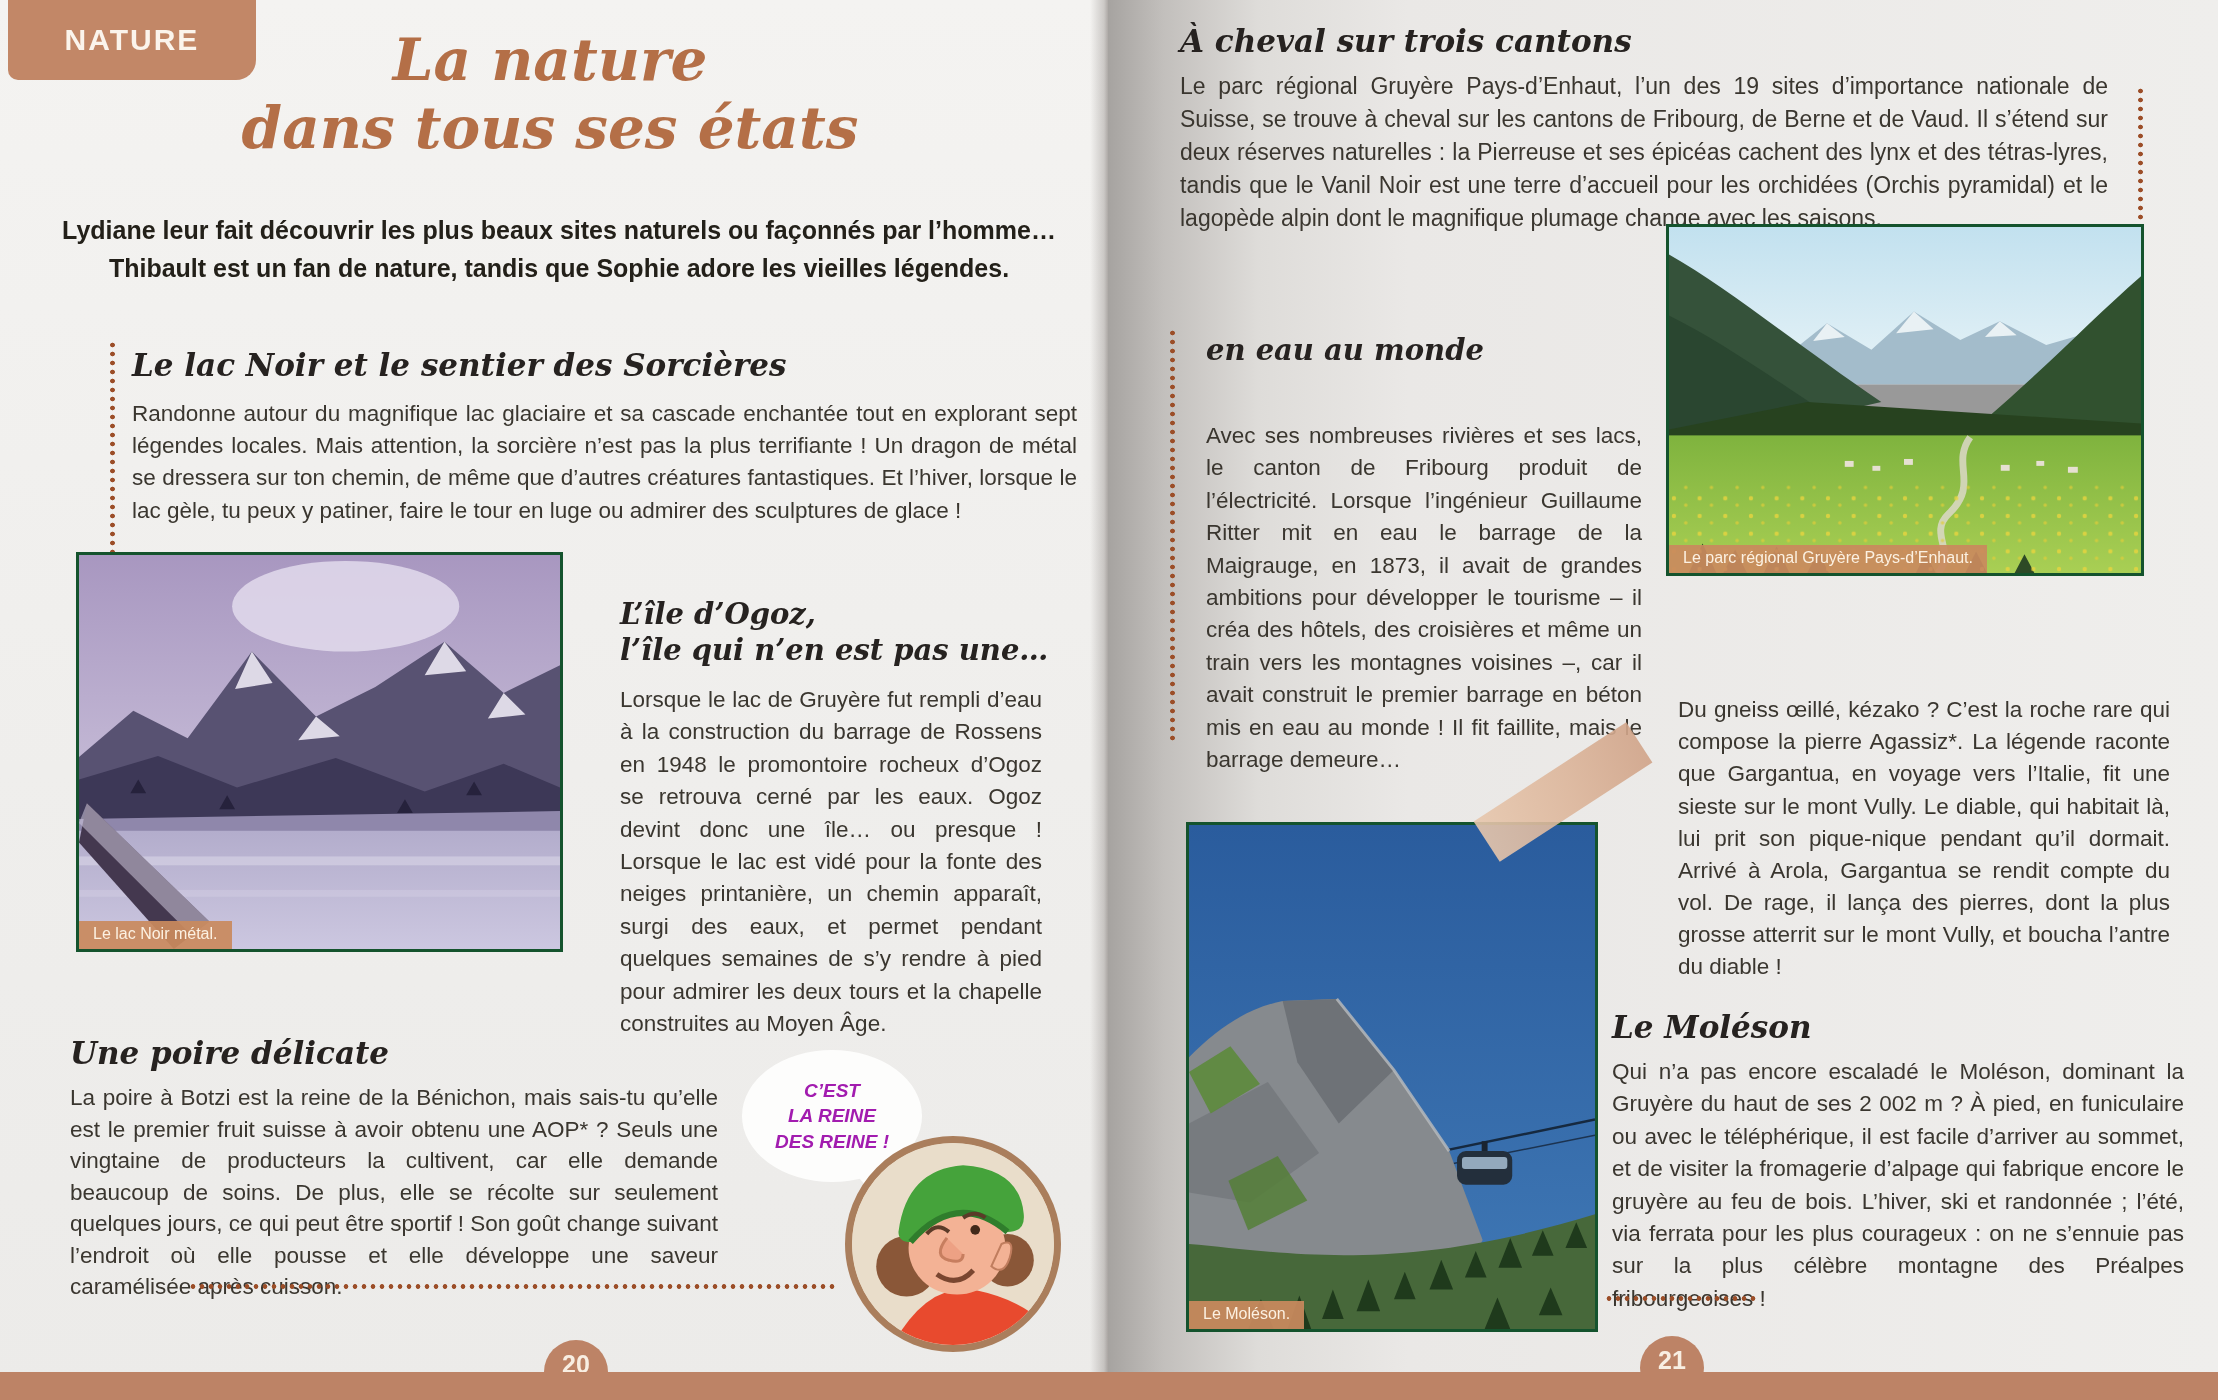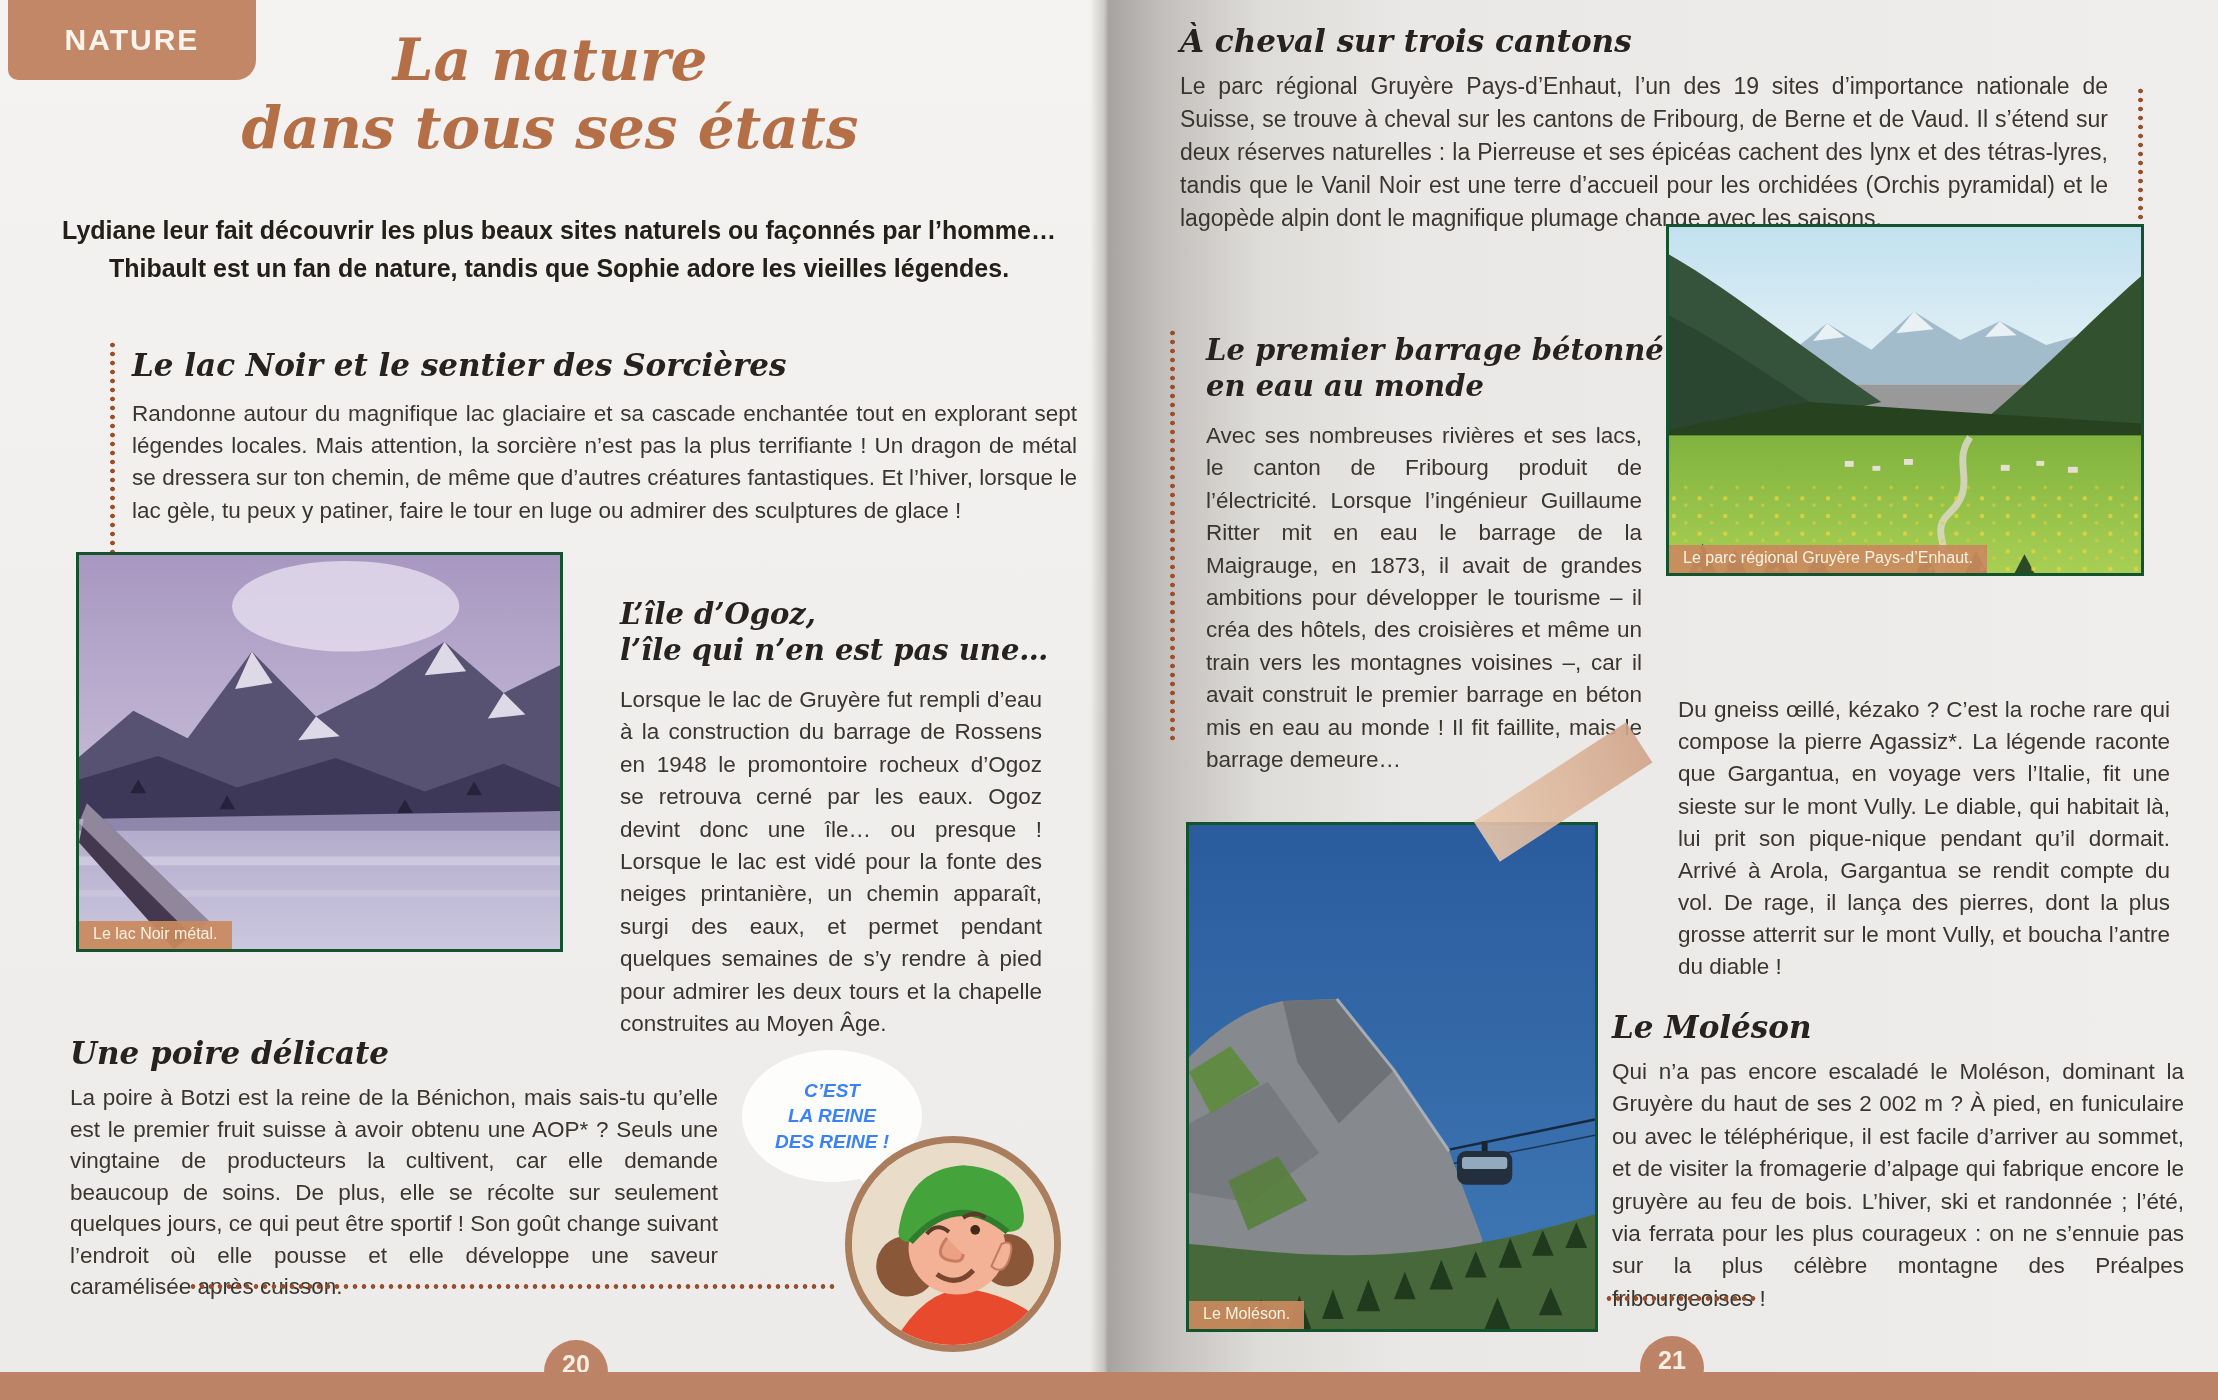--- a/index.html
+++ b/index.html
@@ -36,21 +36,21 @@
   .photo{position:absolute;border:3px solid #14532d;box-sizing:border-box;background:#999;}
   .photo svg{display:block;width:100%;height:100%;}
   .caption{position:absolute;left:0;bottom:0;background:rgba(201,138,94,.93);
     color:#fcf1e2;font-size:16px;padding:4px 14px 6px;white-space:nowrap;}
   .tape{position:absolute;left:1472px;top:768px;width:182px;height:48px;
     background:linear-gradient(105deg,#e7c7ad 0%,#dcb59a 55%,#d0a388 100%);
     opacity:.9;transform:rotate(-33deg);}
   
   .bubble{position:absolute;left:742px;top:1050px;width:180px;height:132px;background:#fdfdfc;
     border-radius:50%;display:flex;align-items:center;justify-content:center;text-align:center;
-    font-weight:bold;font-style:italic;font-size:19px;line-height:1.35;color:#3b82f6;}
+    font-weight:bold;font-style:italic;font-size:19px;line-height:1.35;color:#a21caf;}
   .bubble-tail{position:absolute;left:860px;top:1162px;width:0;height:0;
     border-top:40px solid #fdfdfc;border-left:10px solid transparent;border-right:16px solid transparent;
     transform:rotate(-28deg);}
   .avatar{position:absolute;left:845px;top:1136px;width:216px;height:216px;border-radius:50%;
     border:7px solid #aa7e5c;box-sizing:border-box;overflow:hidden;background:#e9ddca;}
   .avatar svg{display:block;width:100%;height:100%;}
 </style>
 </head>
 <body>
 
@@ -186,21 +186,20 @@
       <g fill="#2d4a26">
         <path d="M20,352 l14,-30 14,30 Z M55,352 l12,-24 12,24 Z M96,352 l13,-27 13,27 Z M140,352 l11,-22 11,22 Z M250,352 l10,-20 10,20 Z M300,352 l11,-22 11,22 Z M350,352 l10,-19 10,19 Z"></path>
       </g>
       <rect y="262" width="478" height="90" fill="url(#flowers)"></rect>
     </svg>
     <div class="caption">Le parc régional Gruyère Pays-d’Enhaut.</div>
   </div>
 
   <div class="vdots" style="left:1170px;top:330px;height:414px;"></div>
   <div class="h-sec script small" style="left:1206px;top:332px;width:460px;">
-    <div>Le premier barrage bétonné</div>
     <div>en eau au monde</div>
   </div>
   <div class="body-txt" style="left:1206px;top:420px;width:436px;line-height:1.44;">Avec ses nombreuses rivières et ses lacs, le canton de Fribourg produit de l’électricité. Lorsque l’ingénieur Guillaume Ritter mit en eau le barrage de la Maigrauge, en 1873, il avait de grandes ambitions pour développer le tourisme – il créa des hôtels, des croisières et même un train vers les montagnes voisines –, car il avait construit le premier barrage en béton mis en eau au monde ! Il fit faillite, mais le barrage demeure…</div>
 
   <div class="body-txt" style="left:1678px;top:694px;width:492px;">Du gneiss œillé, kézako ? C’est la roche rare qui compose la pierre Agassiz*. La légende raconte que Gargantua, en voyage vers l’Italie, fit une sieste sur le mont Vully. Le diable, qui habitait là, lui prit son pique-nique pendant qu’il dormait. Arrivé à Arola, Gargantua se rendit compte du vol. De rage, il lança des pierres, dont la plus grosse atterrit sur le mont Vully, et boucha l’antre du diable !</div>
 
   <div class="photo" style="left:1186px;top:822px;width:412px;height:510px;">
     <svg viewBox="0 0 412 510" preserveAspectRatio="none">
       <defs>
         <linearGradient id="sky3" x1="0" y1="0" x2="0" y2="1">

